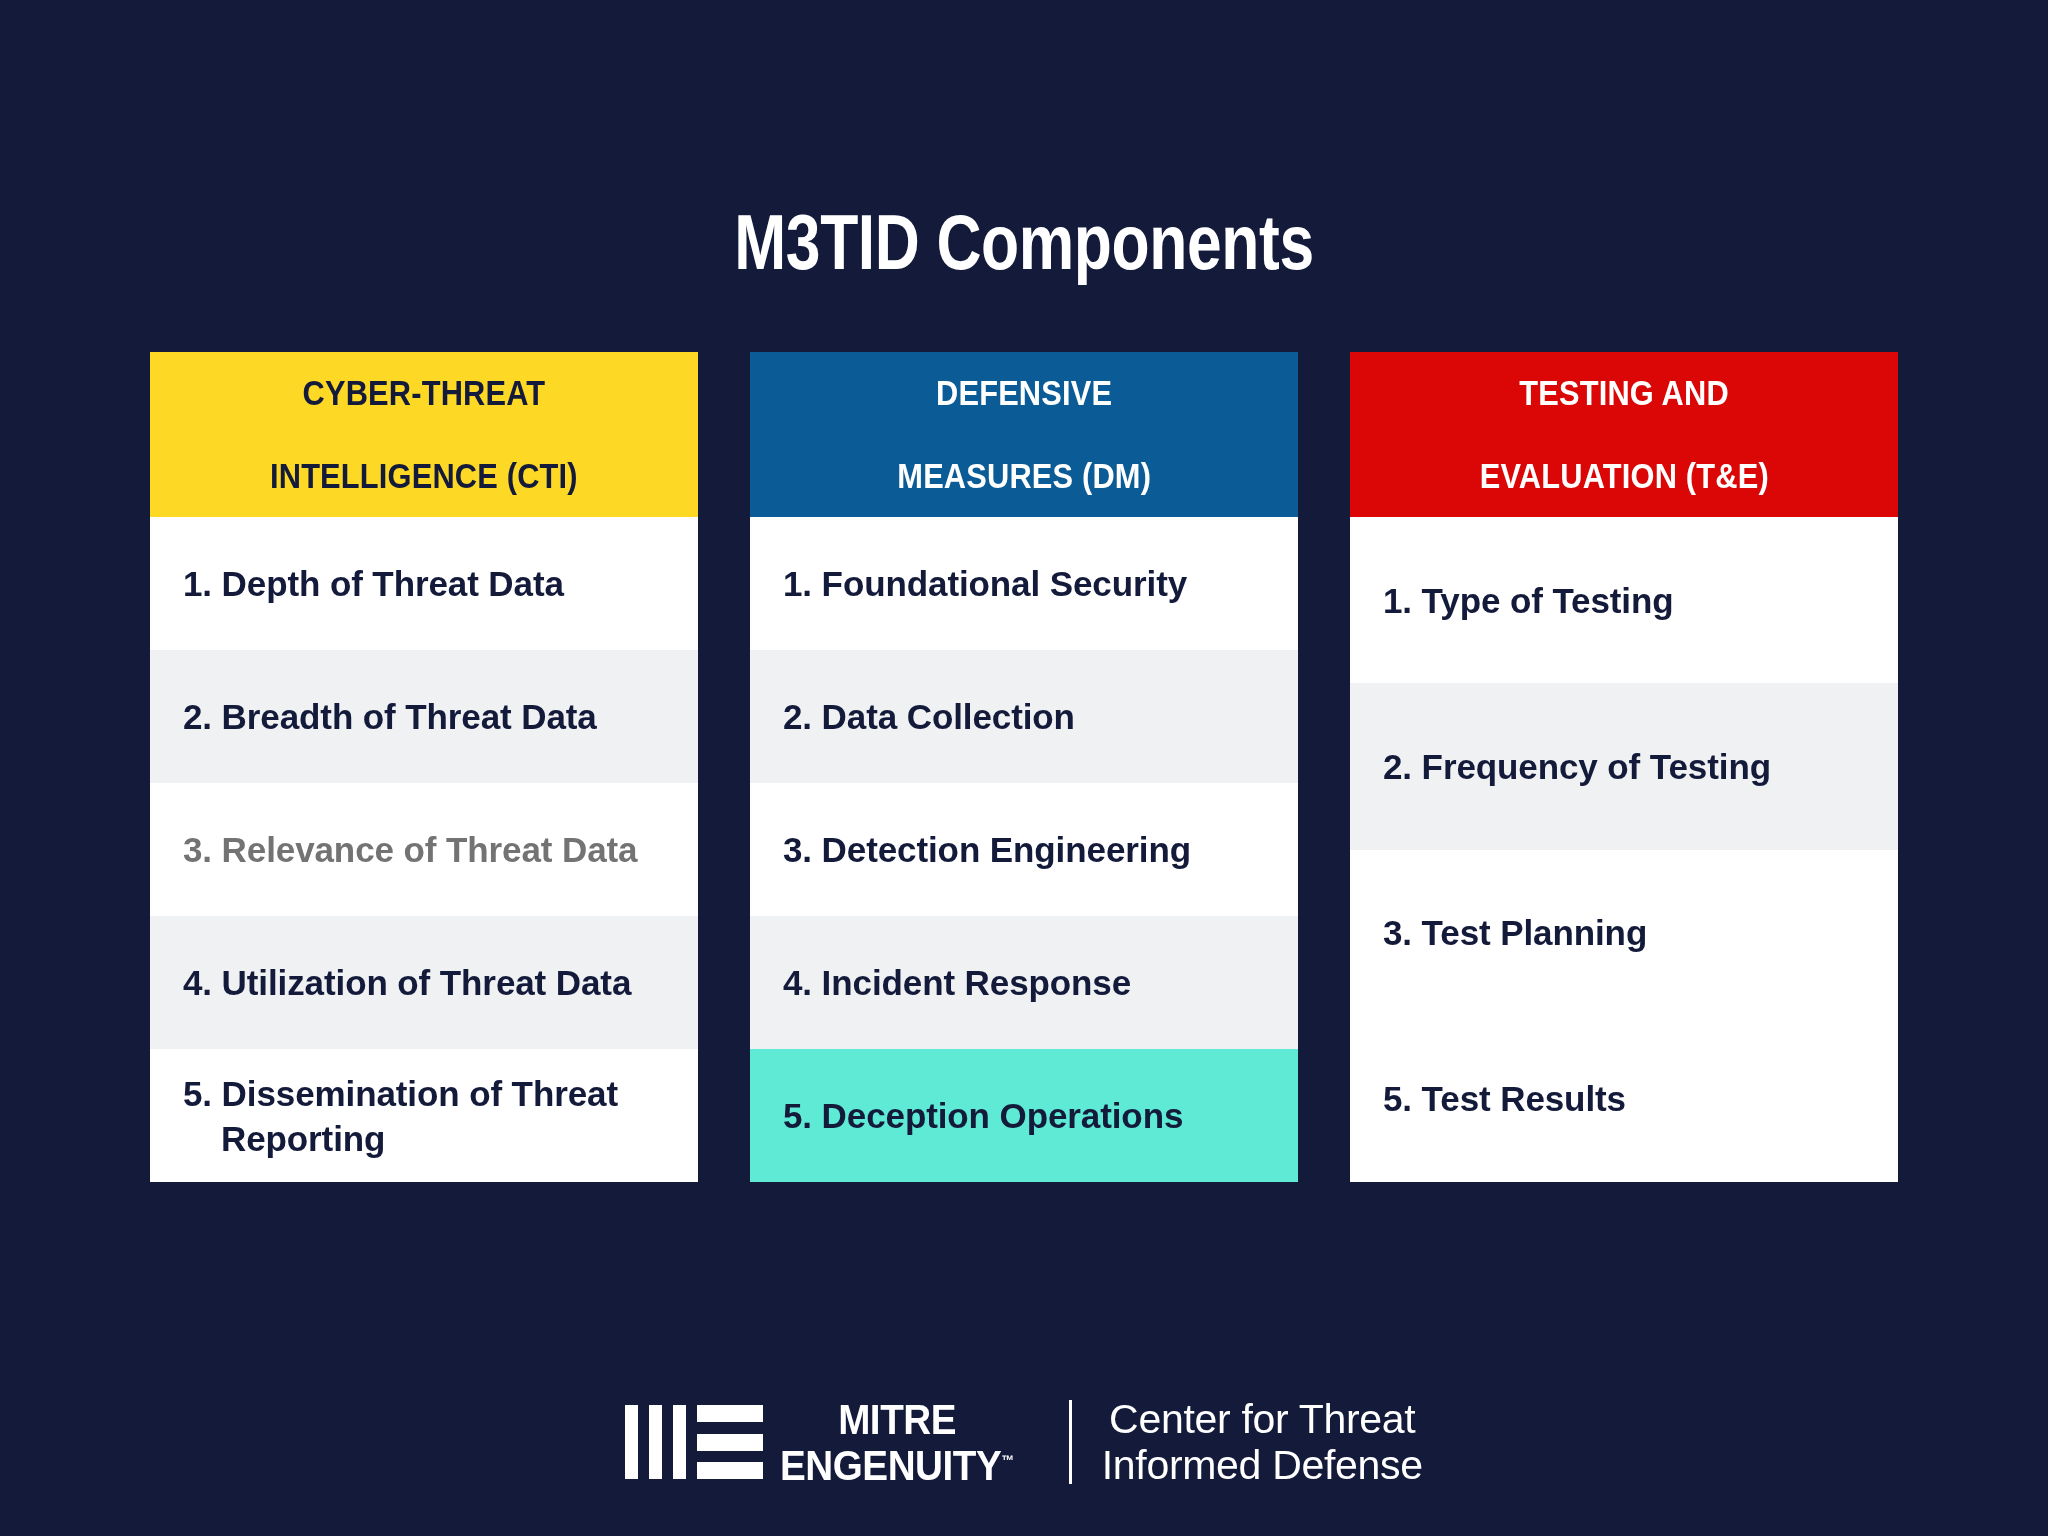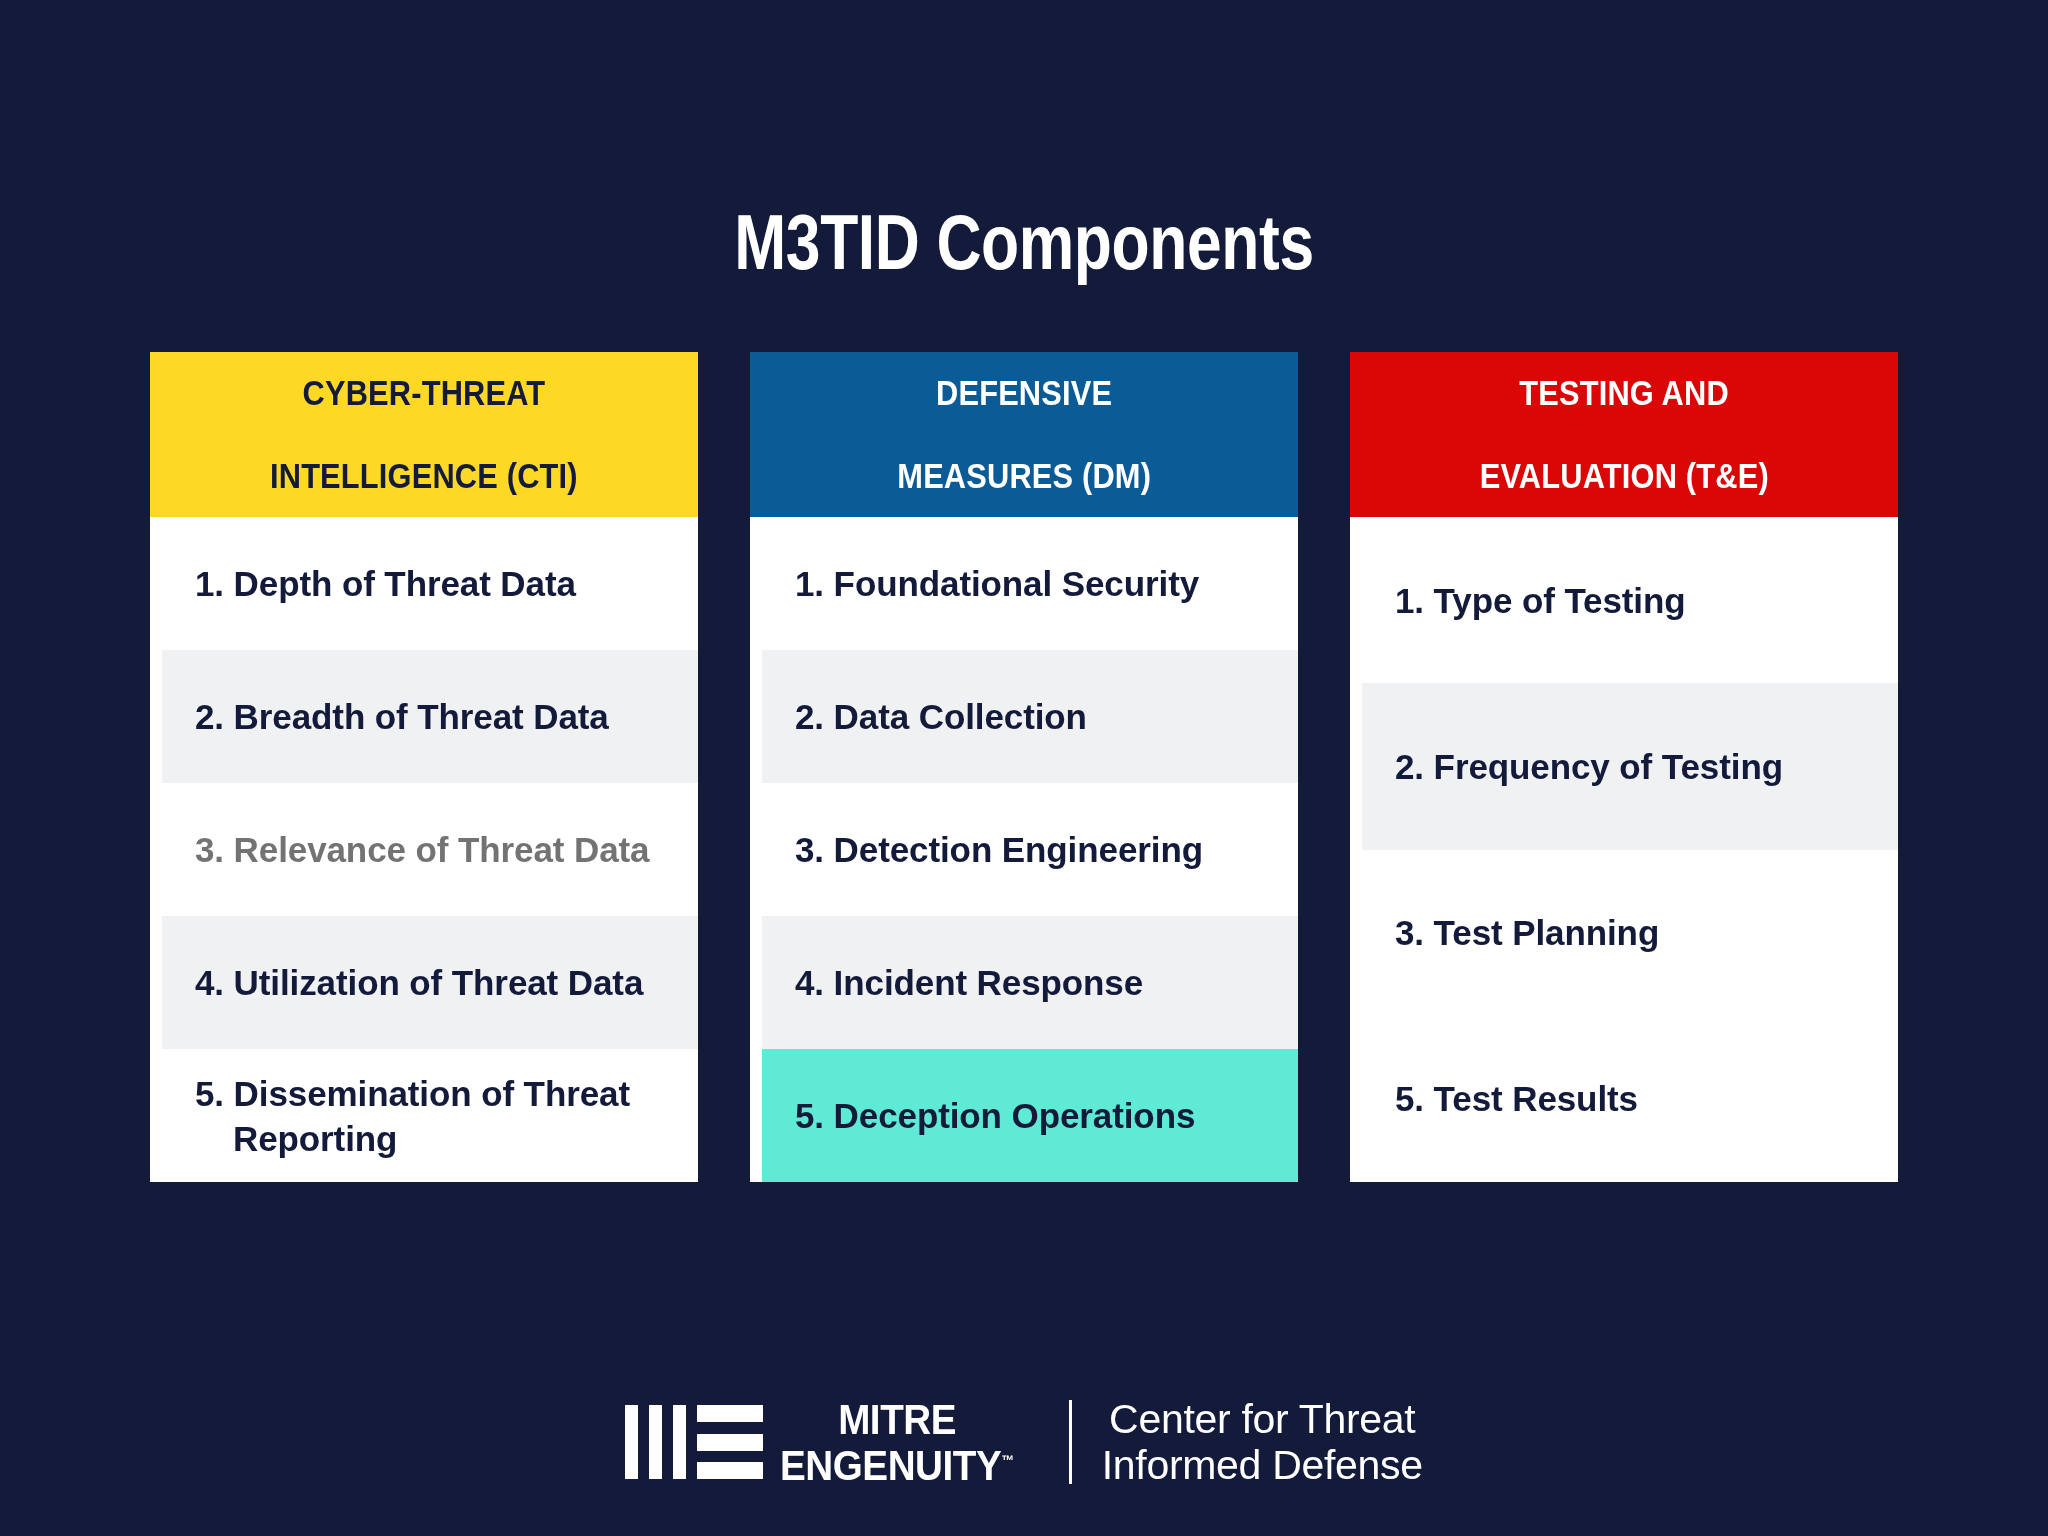--- a/index.html
+++ b/index.html
@@ -74,21 +74,20 @@
   .col-header .hdr-line {
     display: block;
     transform: scaleX(0.88);
     transform-origin: 50% 50%;
     white-space: nowrap;
   }
   .col-body {
     flex: 1 1 auto;
     display: flex;
     flex-direction: column;
-    padding-left: 12px;
   }
   .row {
     flex: 1 1 0;
     display: flex;
     align-items: center;
     box-sizing: border-box;
     padding-left: 33px;
     padding-right: 18px;
     background: #ffffff;
   }

